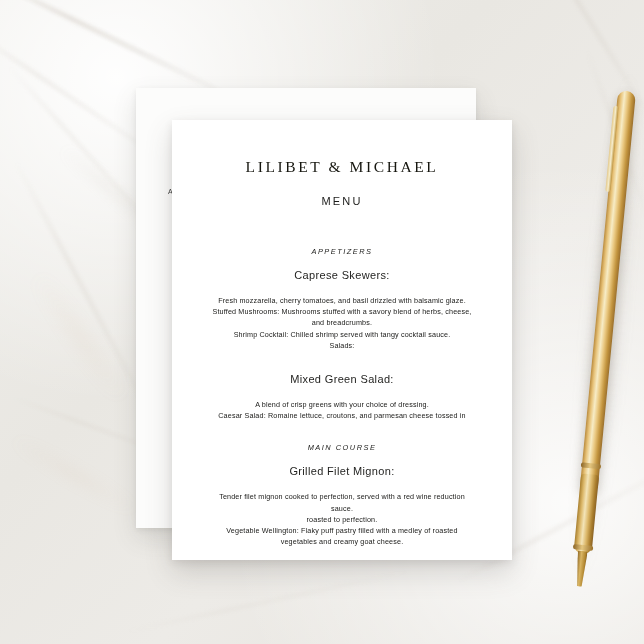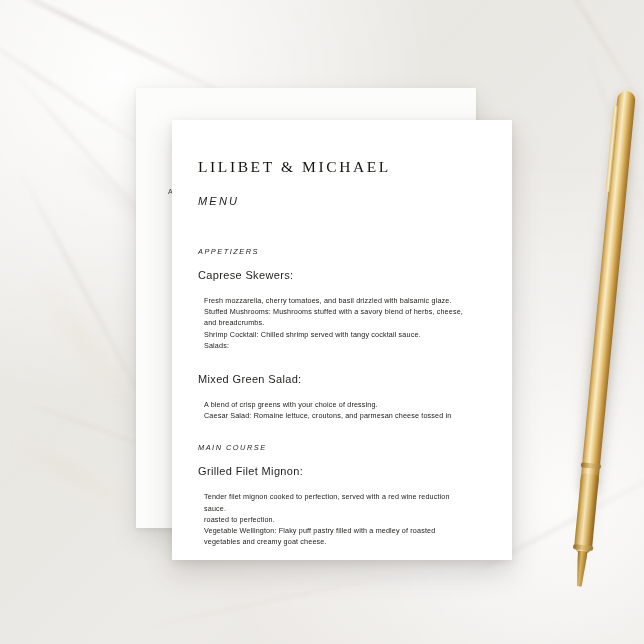--- a/index.html
+++ b/index.html
@@ -75,41 +75,41 @@
     background: #ffffff;
     box-shadow: 0 12px 26px rgba(80,76,70,0.20), 0 3px 8px rgba(80,76,70,0.12);
     overflow: hidden;
   }
 
   .menu-inner {
     position: absolute;
     left: 0;
     right: 0;
     top: 38px;
-    padding: 0 26px;
+    padding: 0 20px;
+    text-align: center;
     color: #1d1d1b;
   }
 
   .couple-names {
     font-family: "Liberation Serif", serif;
     font-size: 15.5px;
     letter-spacing: 2.6px;
     font-weight: 400;
     color: #16160f;
     margin: 0 0 19px 0;
     white-space: nowrap;
   }
 
   .menu-word {
     font-family: "Liberation Sans", sans-serif;
     font-size: 11px;
     letter-spacing: 2.2px;
     color: #1c1c1a;
     margin: 0 0 40px 0;
-    font-style: italic;
   }
 
   .section-title {
     font-size: 7.4px;
     letter-spacing: 1.5px;
     color: #1c1c1a;
     margin: 0 0 13px 0;
     font-style: italic;
   }
 

